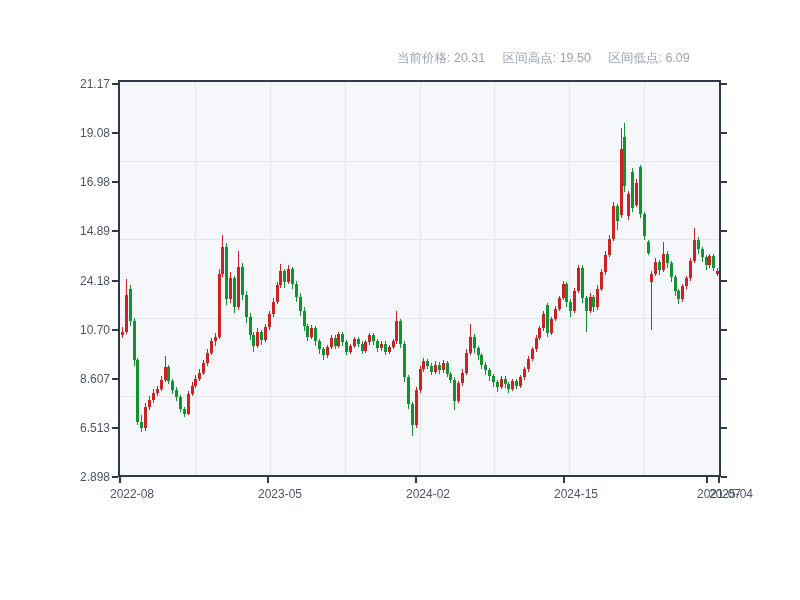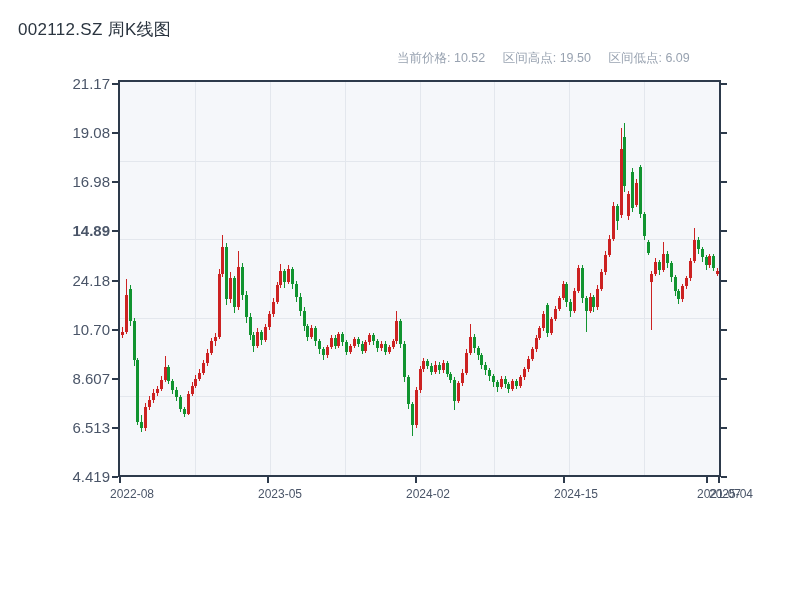--- a/index.html
+++ b/index.html
@@ -4,31 +4,30 @@
 <style>
   html,body{margin:0;padding:0;}
   body{width:800px;height:600px;background:#ffffff;font-family:"Liberation Sans","DejaVu Sans",sans-serif;overflow:hidden;}
   .page{position:relative;width:800px;height:600px;background:#ffffff;}
   .title{position:absolute;left:18px;top:18px;font-size:17px;font-weight:400;color:#2b3540;letter-spacing:.3px;}
   .subrow{position:absolute;left:18px;top:50px;font-size:12.5px;color:#99a3b1;white-space:nowrap;}
   .stats{position:absolute;left:397px;top:50px;font-size:12.5px;color:#99a3b1;white-space:nowrap;}
   .stats span{margin-right:14px;}
   .plot{position:absolute;left:118px;top:80px;width:603px;height:397px;box-sizing:border-box;border:2px solid #2d3a4b;background:#f5f7fa;}
   .plot svg{position:absolute;left:0;top:0;display:block;}
-  .ylabel{position:absolute;left:56px;width:54px;text-align:right;font-size:15px;line-height:16px;color:#4a5568;}
+  .ylabel{position:absolute;left:56px;width:54px;text-align:right;font-size:12px;line-height:16px;color:#4a5568;}
   .xlabel{position:absolute;top:486px;width:68px;text-align:right;font-size:12px;line-height:16px;color:#4a5568;}
   .tick{position:absolute;background:#2d3a4b;}
 </style>
 </head>
 <body>
 
 <div class="page">
-  <div class="title">002112.SZ 周K线图</div>
   <div class="stats">
-    <span>当前价格: 10.52</span>
+    <span>当前价格: 20.31</span>
     <span>区间高点: 19.50</span>
     <span>区间低点: 6.09</span>
   </div>
   <div class="plot">
     <svg id="candles-svg" width="599" height="393">
         <rect x="0" y="0" width="599" height="393" fill="#f5f7fa"></rect>
         <g>
           <line x1="75.5" y1="0" x2="75.5" y2="393" stroke="#e3e7ed" stroke-width="1"></line>
           <line x1="150.5" y1="0" x2="150.5" y2="393" stroke="#e3e7ed" stroke-width="1"></line>
           <line x1="225.5" y1="0" x2="225.5" y2="393" stroke="#e3e7ed" stroke-width="1"></line>
@@ -358,36 +357,36 @@
   <div id="axes">
       <div class="ylabel" style="top: 76px;">21.17</div>
       <div class="tick" style="left: 112px; top: 83px; width: 6px; height: 2px;"></div>
       <div class="tick" style="left: 721px; top: 83px; width: 6px; height: 2px;"></div>
       <div class="ylabel" style="top: 125px;">19.08</div>
       <div class="tick" style="left: 112px; top: 132px; width: 6px; height: 2px;"></div>
       <div class="tick" style="left: 721px; top: 132px; width: 6px; height: 2px;"></div>
       <div class="ylabel" style="top: 174px;">16.98</div>
       <div class="tick" style="left: 112px; top: 181px; width: 6px; height: 2px;"></div>
       <div class="tick" style="left: 721px; top: 181px; width: 6px; height: 2px;"></div>
-      <div class="ylabel" style="top: 223px; font-weight: bold;">14.89</div>
+      <div class="ylabel" style="top: 223px;">14.89</div>
       <div class="tick" style="left: 112px; top: 230px; width: 6px; height: 2px;"></div>
       <div class="tick" style="left: 721px; top: 230px; width: 6px; height: 2px;"></div>
       <div class="ylabel" style="top: 273px;">24.18</div>
       <div class="tick" style="left: 112px; top: 280px; width: 6px; height: 2px;"></div>
       <div class="tick" style="left: 721px; top: 280px; width: 6px; height: 2px;"></div>
       <div class="ylabel" style="top: 322px;">10.70</div>
       <div class="tick" style="left: 112px; top: 329px; width: 6px; height: 2px;"></div>
       <div class="tick" style="left: 721px; top: 329px; width: 6px; height: 2px;"></div>
       <div class="ylabel" style="top: 371px;">8.607</div>
       <div class="tick" style="left: 112px; top: 378px; width: 6px; height: 2px;"></div>
       <div class="tick" style="left: 721px; top: 378px; width: 6px; height: 2px;"></div>
       <div class="ylabel" style="top: 420px;">6.513</div>
       <div class="tick" style="left: 112px; top: 427px; width: 6px; height: 2px;"></div>
       <div class="tick" style="left: 721px; top: 427px; width: 6px; height: 2px;"></div>
-      <div class="ylabel" style="top: 469px;">4.419</div>
+      <div class="ylabel" style="top: 469px;">2.898</div>
       <div class="tick" style="left: 112px; top: 476px; width: 6px; height: 2px;"></div>
       <div class="tick" style="left: 721px; top: 476px; width: 6px; height: 2px;"></div>
       <div class="tick" style="left: 119px; top: 477px; width: 2px; height: 6px;"></div>
       <div class="xlabel" style="left: 86px;">2022-08</div>
       <div class="tick" style="left: 267px; top: 477px; width: 2px; height: 6px;"></div>
       <div class="xlabel" style="left: 234px;">2023-05</div>
       <div class="tick" style="left: 415px; top: 477px; width: 2px; height: 6px;"></div>
       <div class="xlabel" style="left: 382px;">2024-02</div>
       <div class="tick" style="left: 563px; top: 477px; width: 2px; height: 6px;"></div>
       <div class="xlabel" style="left: 530px;">2024-15</div>

